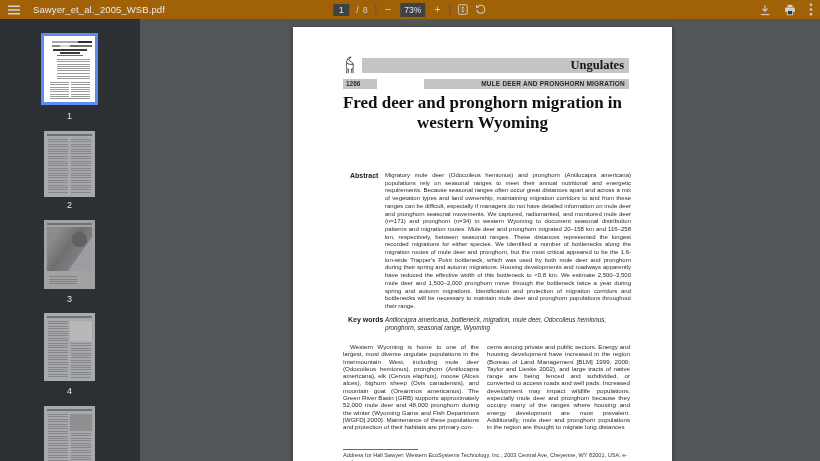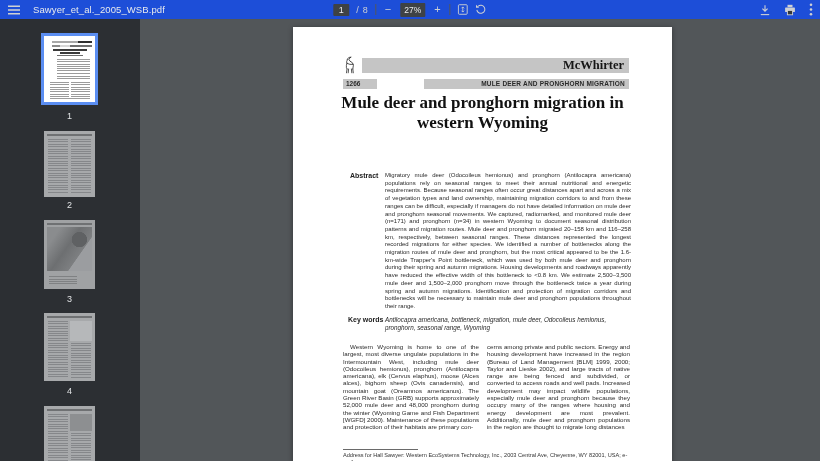--- a/index.html
+++ b/index.html
@@ -2,21 +2,21 @@
 <html><head>
 <meta charset="utf-8">
 <style>
   * { margin:0; padding:0; box-sizing:border-box; }
   html,body { width:820px; height:461px; overflow:hidden; background:#525659;
               font-family:"Liberation Sans", sans-serif; }
   .app { position:relative; width:820px; height:461px; }
 
   
   .toolbar { position:absolute; left:0; top:0; width:820px; height:19px;
-             background:#1d4ed8; z-index:30; }
+             background:#a16207; z-index:30; }
   .tb-left { position:absolute; left:8px; top:0; height:19px; display:flex; align-items:center; gap:13px; }
   .icon-btn { background:none; border:none; padding:0; display:flex; align-items:center; justify-content:center; }
   .file-title { color:#e8eaed; font-size:9.5px; font-weight:500; letter-spacing:.1px; }
   .tb-center { position:absolute; left:50%; top:0; height:19px; transform:translateX(-50%);
                display:flex; align-items:center; gap:7px; }
   .page-input { width:16px; height:12px; background:#3e4245; border:none; border-radius:1px;
                 color:#e8eaed; font-size:9px; text-align:center; padding:0;
                 font-family:"Liberation Sans", sans-serif; }
   .page-total { color:#cfd1d3; font-size:9px; display:flex; gap:4px; }
   .tb-divider { width:1px; height:11px; background:#54585b; }
@@ -133,21 +133,21 @@
     </div>
 
     <div class="tb-center">
       <input class="page-input" value="1" style="">
       <span class="page-total">
         <span>/</span>
         <span>8</span>
       </span>
       <div class="tb-divider"></div>
       <button class="tb-txt-btn">−</button>
-      <button class="zoom-box">27%</button>
+      <button class="zoom-box">73%</button>
       <button class="tb-txt-btn">+</button>
       <div class="tb-divider"></div>
       <button class="icon-btn">
         <svg width="11" height="11" viewBox="0 0 12 12">
             <rect x="1.2" y="0.8" width="9.6" height="10.4" rx="1" fill="none" stroke="#cfd1d3" stroke-width="1"></rect>
             <path d="M6 3.2v5.6M6 3.2 4.5 4.7M6 3.2l1.5 1.5M6 8.8 4.5 7.3M6 8.8l1.5-1.5" stroke="#cfd1d3" stroke-width="0.9" fill="none"></path>
           </svg>
       </button>
       <button class="icon-btn">
         <svg width="11" height="11" viewBox="0 0 12 12">
@@ -208,28 +208,28 @@
   </div>
 
   <div class="main">
     <div class="page">
 
       <svg class="ungulate-icon" viewBox="0 0 14 18">
         <path d="M4.2 3.2 Q5.5 0.6 8.2 1.1 Q6.4 1.8 5.9 3.4 L7 5.2 Q10 6.2 10.4 9.2 L9.8 13 M4.6 3.4 Q3 5.4 3.9 7.4 L3.4 9.4 Q3 12.2 4 13 M4 13 3.5 16.8 M9.8 13 10.3 16.8 M5.6 13 5.2 16.8 M8.4 13 8.8 16.8 M3.8 7.3 Q6.8 9 10.2 8.4" stroke="#2a2a2a" stroke-width="0.8" fill="none" stroke-linecap="round"></path>
       </svg>
 
       <div class="ung-bar">
-        <span>McWhirter</span>
+        <span>Ungulates</span>
       </div>
 
       <div class="pno-box">1266</div>
       <div class="run-bar">MULE DEER AND PRONGHORN MIGRATION</div>
 
       <h1 class="title">
-        <span>Mule deer and pronghorn migration in western Wyoming</span>
+        <span>Fred deer and pronghorn migration in western Wyoming</span>
       </h1>
 
 
       <div class="abs-label">Abstract</div>
       <div class="abs-text">Migratory mule deer (Odocoileus hemionus) and pronghorn (Antilocapra americana) populations rely on seasonal ranges to meet their annual nutritional and energetic requirements.  Because seasonal ranges often occur great distances apart and across a mix of vegetation types and land ownership, maintaining migration corridors to and from these ranges can be difficult, especially if managers do not have detailed information on mule deer and pronghorn seasonal movements.  We captured, radiomarked, and monitored mule deer (n=171) and pronghorn (n=34) in western Wyoming to document seasonal distribution patterns and migration routes.  Mule deer and pronghorn migrated 20–158 km and 116–258 km, respectively, between seasonal ranges.  These distances represented the longest recorded migrations for either species.  We identified a number of bottlenecks along the migration routes of mule deer and pronghorn, but the most critical appeared to be the 1.6-km-wide Trapper's Point bottleneck, which was used by both mule deer and pronghorn during their spring and autumn migrations.  Housing developments and roadways apparently have reduced the effective width of this bottleneck to &lt;0.8 km.  We estimate 2,500–3,500 mule deer and 1,500–2,000 pronghorn move through the bottleneck twice a year during spring and autumn migrations.  Identification and protection of migration corridors and bottlenecks will be necessary to maintain mule deer and pronghorn populations throughout their range.</div>
 
       <div class="kw-label">Key words</div>
       <div class="kw-text">Antilocapra americana, bottleneck, migration, mule deer, Odocoileus hemionus, pronghorn, seasonal range, Wyoming</div>
 
       <div class="col col-left">Western Wyoming is home to one of the largest, most diverse ungulate populations in the Intermountain West, including mule deer (Odocoileus hemionus), pronghorn (Antilocapra americana), elk (Cervus elaphus), moose (Alces alces), bighorn sheep (Ovis canadensis), and mountain goat (Oreamnos americanus).  The Green River Basin (GRB) supports approximately 52,000 mule deer and 48,000 pronghorn during the winter (Wyoming Game and Fish Department [WGFD] 2000).  Maintenance of these populations and protection of their habitats are primary con-</div>

